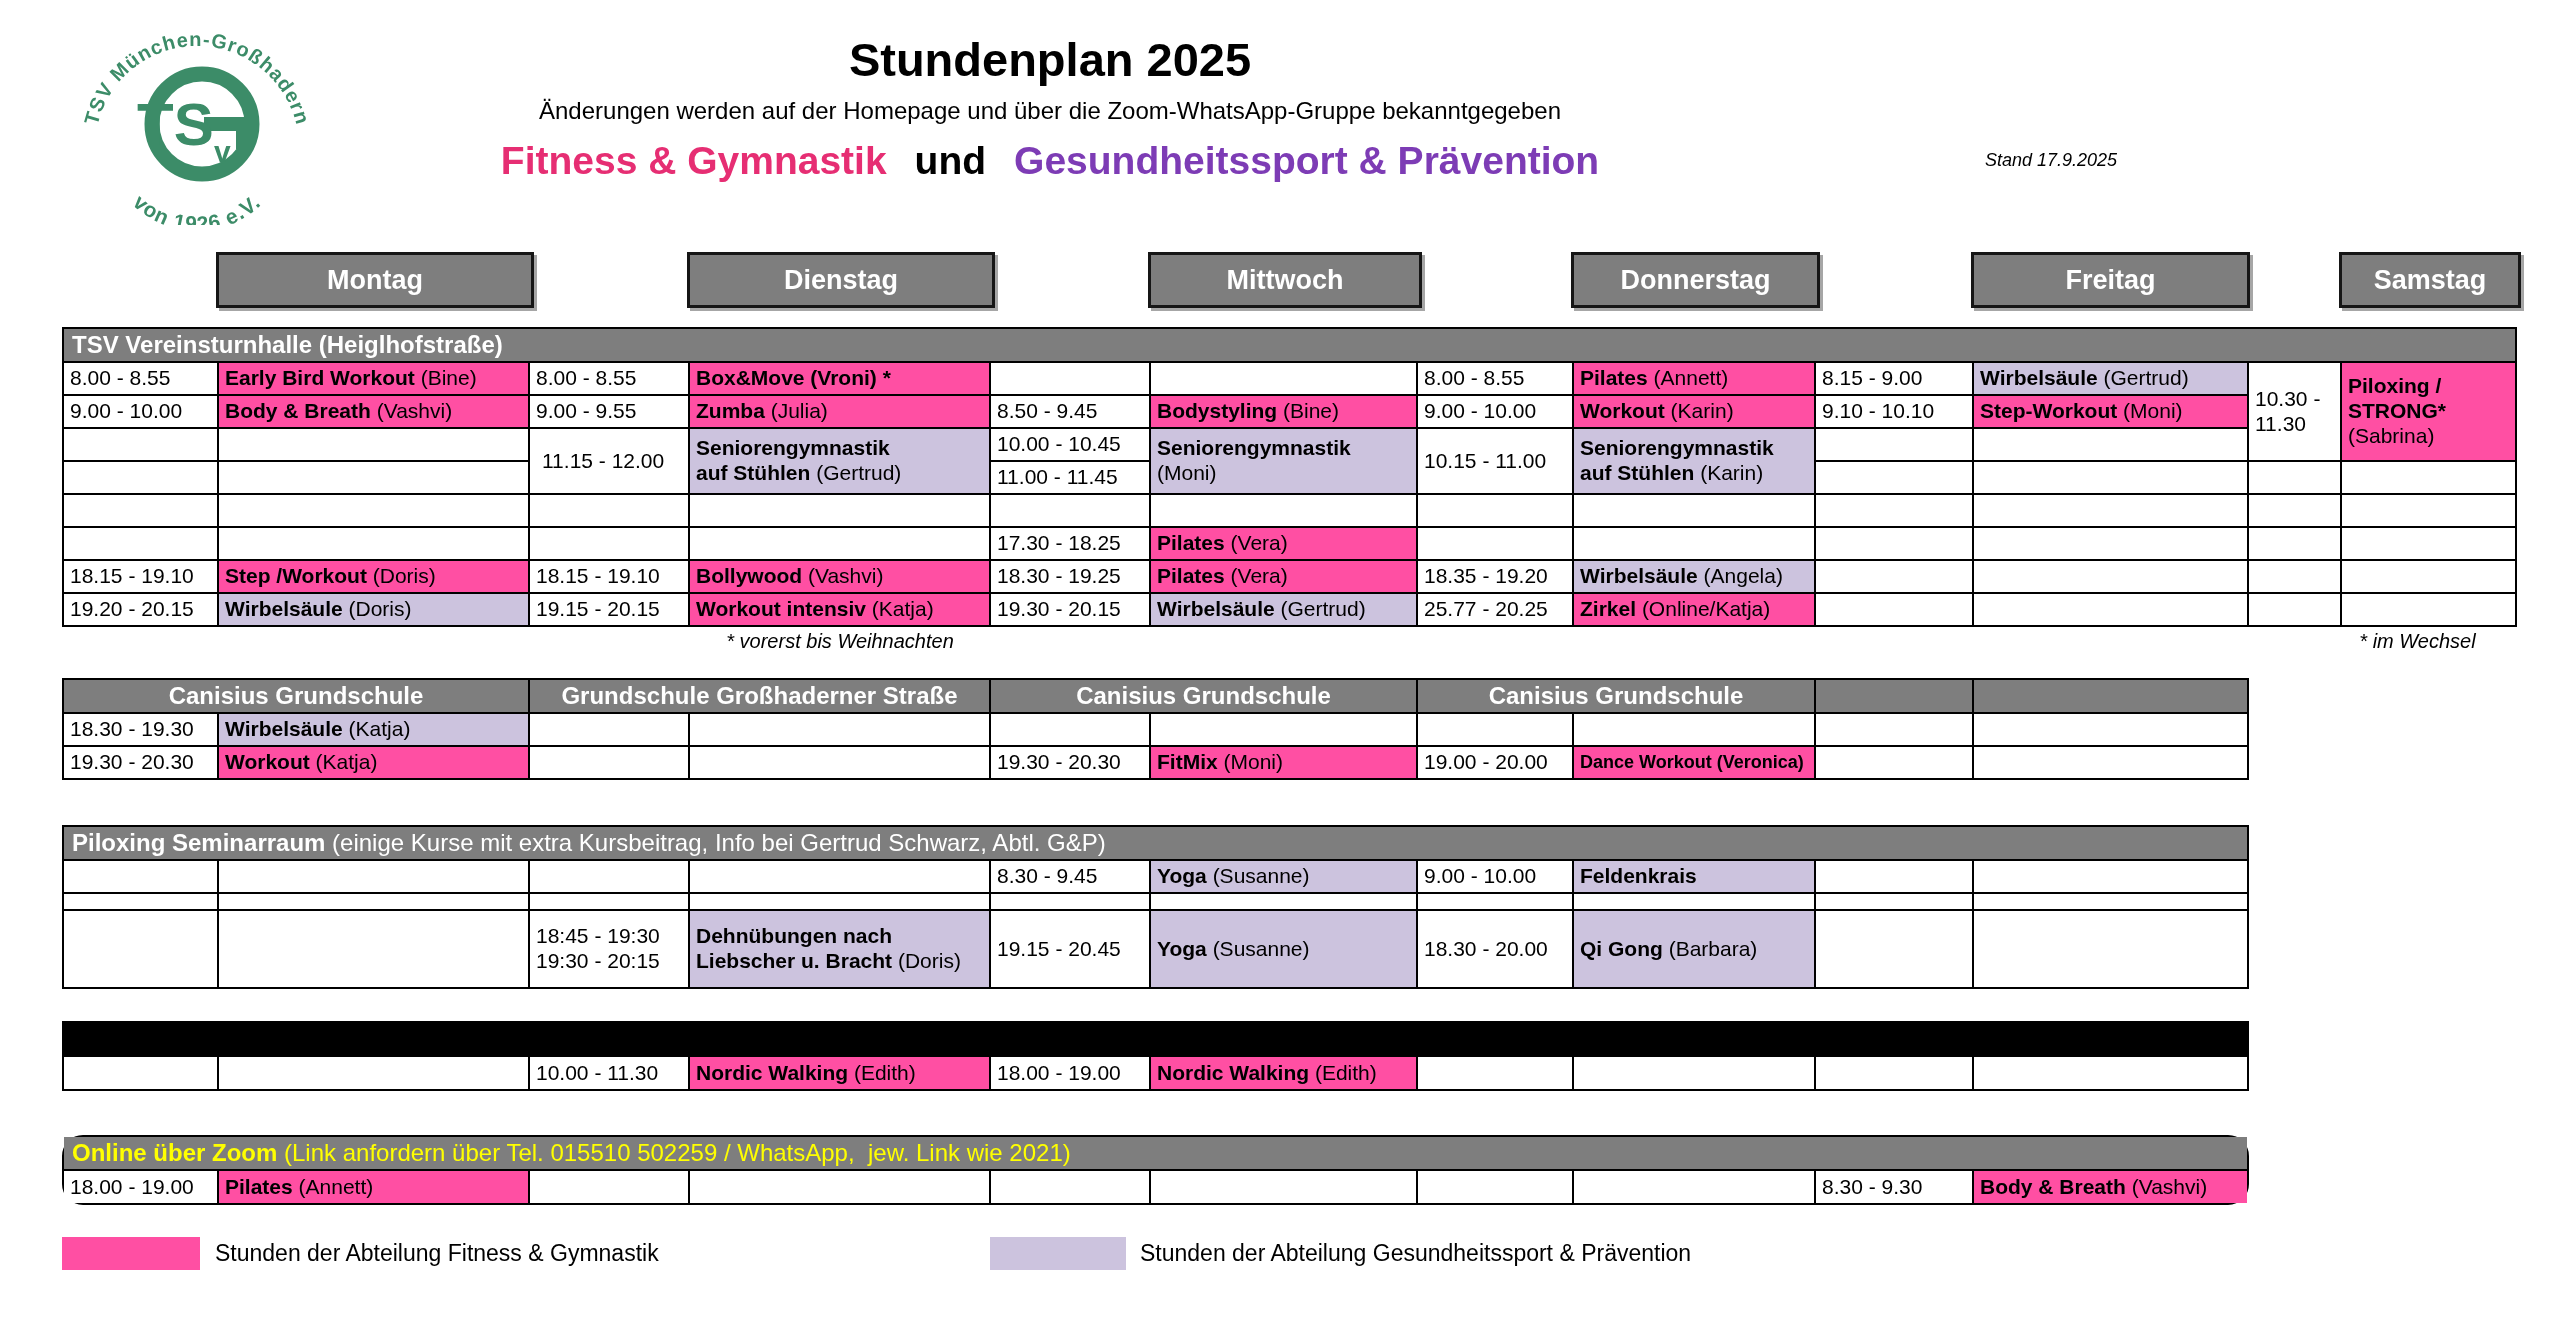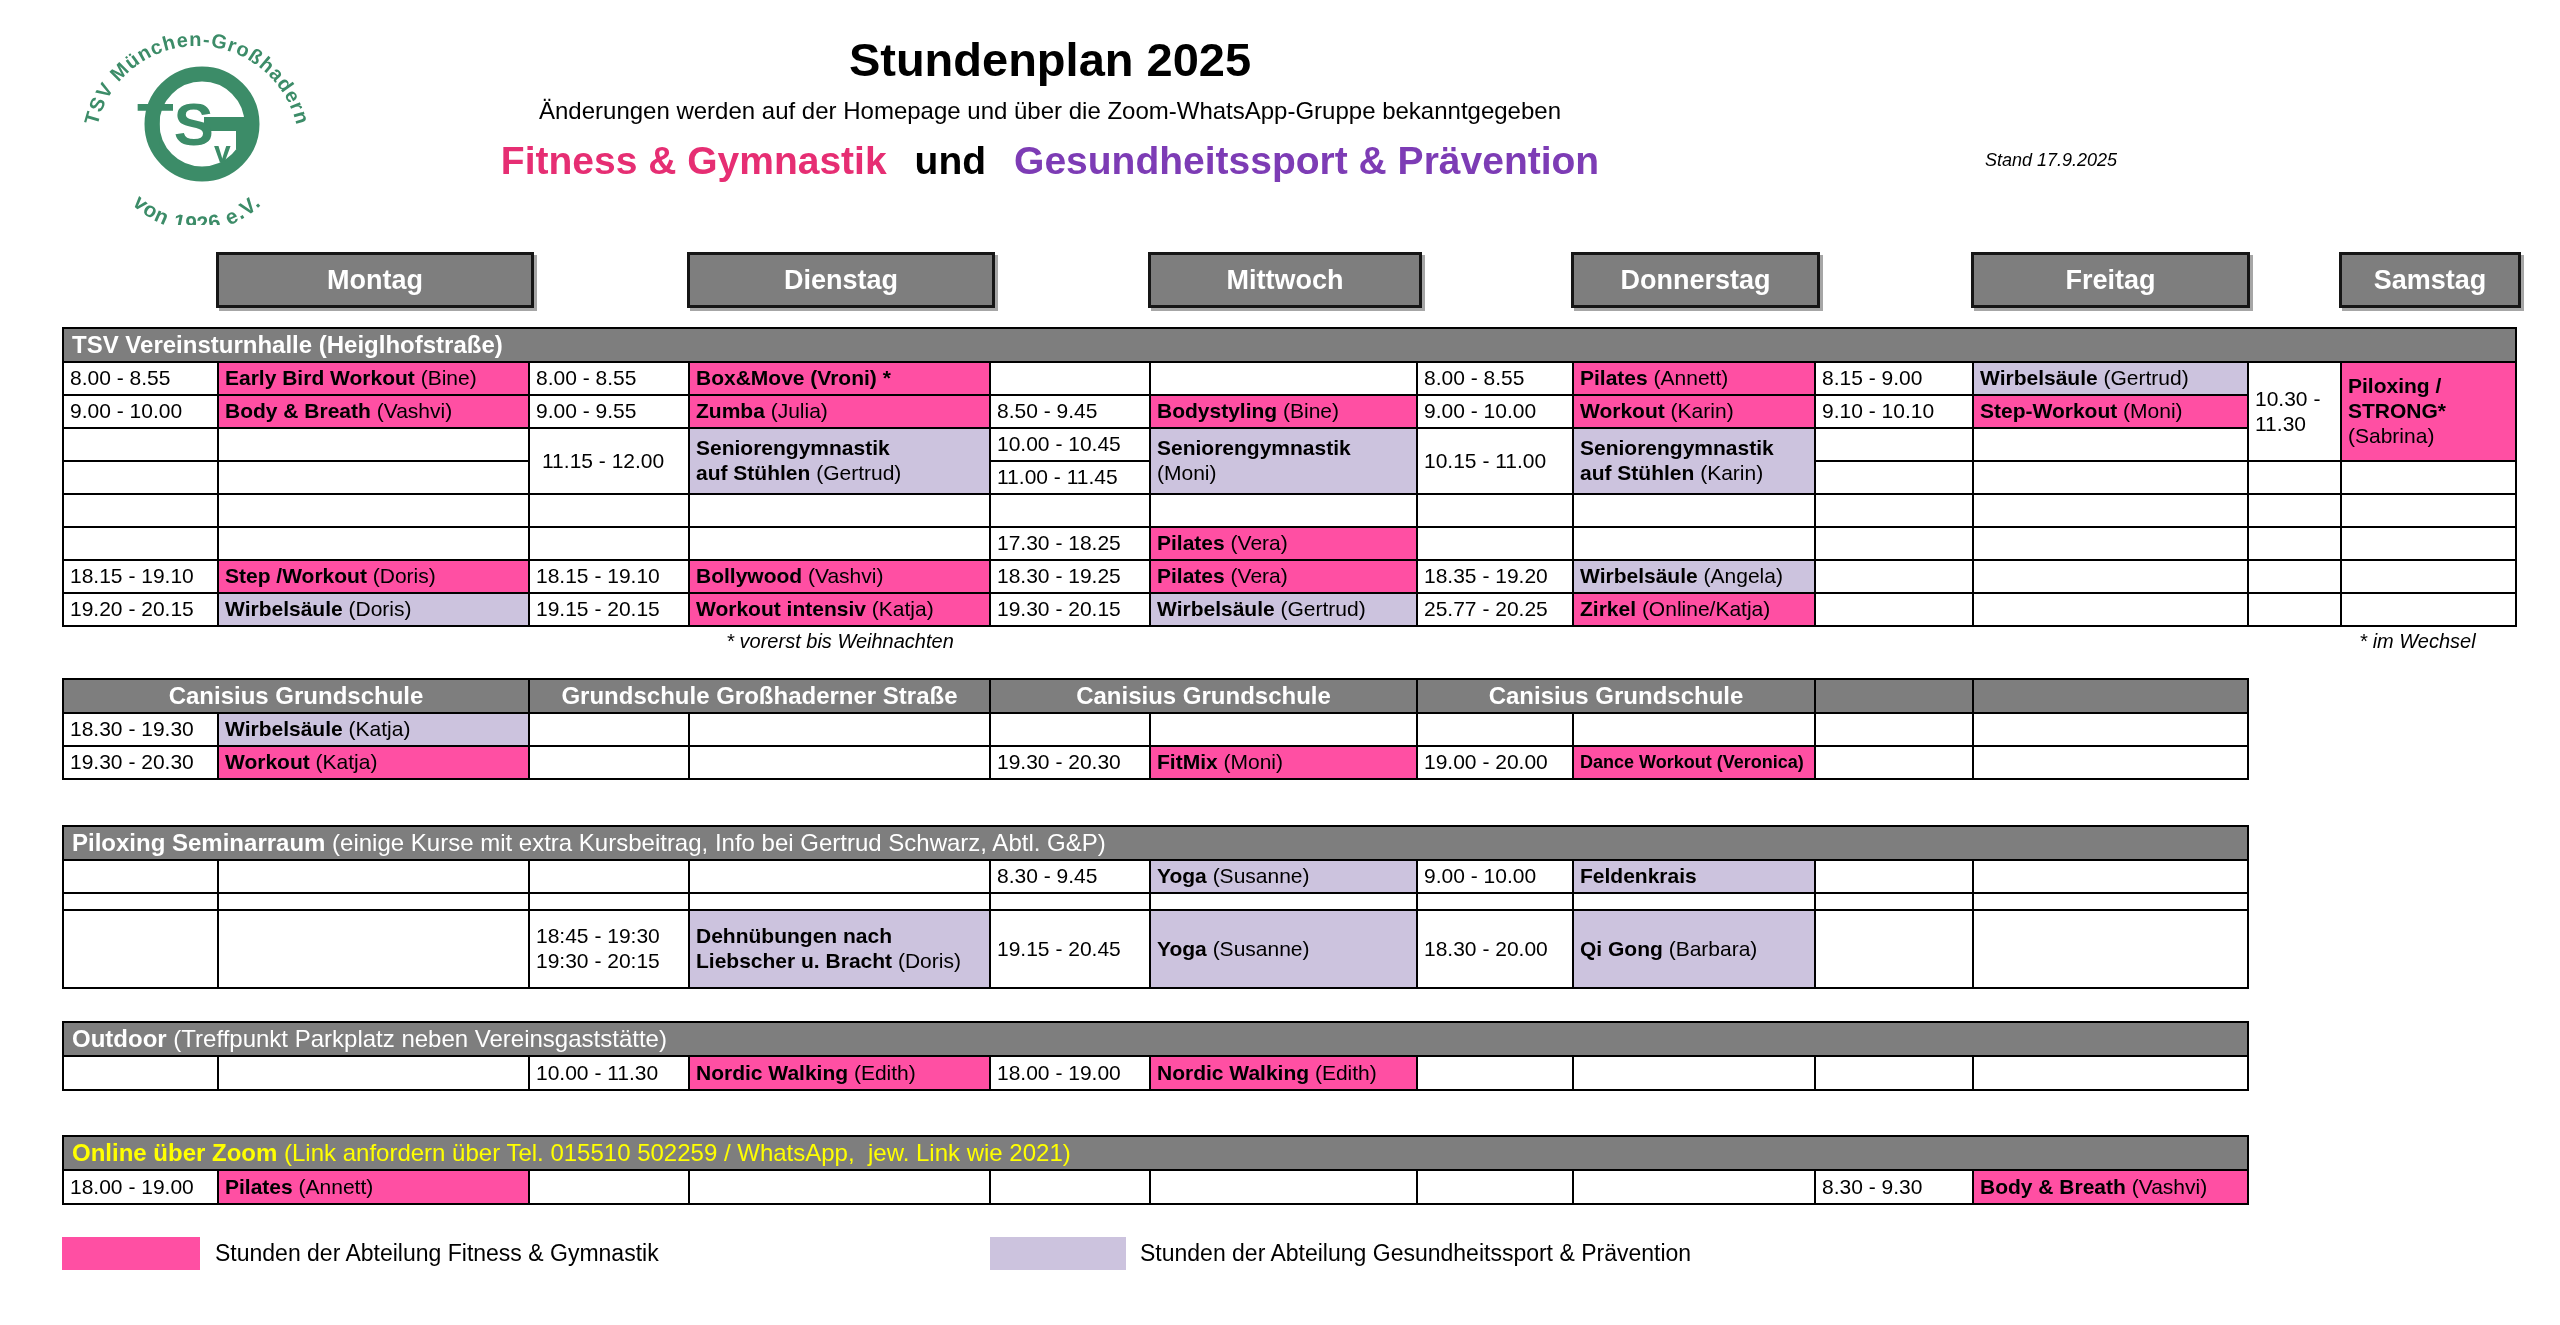--- a/index.html
+++ b/index.html
@@ -380,44 +380,40 @@
     <div class="cell" style="grid-area: 3 / 7;"></div>
     <div class="cell" style="grid-area: 3 / 8;"></div>
     <div class="cell" style="grid-area: 3 / 9;"></div>
     <div class="cell" style="grid-area: 3 / 10;"></div>
     <div class="cell" style="grid-area: 4 / 1;"></div>
     <div class="cell" style="grid-area: 4 / 2;"></div>
     <div class="cell" style="grid-area: 4 / 9;"></div>
     <div class="cell" style="grid-area: 4 / 10;"></div>
   </div>
 <div class="section sec3" style="grid-template-columns: 153px 309px 158px 299px 158px 265px 154px 240px 156px 273px; grid-template-rows: 32px 32px;">
-    <div class="bar" style="grid-area: 1 / 1 / auto / -1; color: rgb(255, 255, 255);">
-      <span class="b">Outdoor</span>
-      <span> (Treffpunkt Parkplatz neben Vereinsgaststätte)</span>
-    </div>
     <div class="cell" style="grid-area: 2 / 3 / span 1 / span 1;">
       <div class="ln"><span>10.00 - 11.30</span></div>
     </div>
     <div class="cell P" style="grid-area: 2 / 4 / span 1 / span 1;">
       <div class="ln"><span class="b">Nordic Walking </span><span>(Edith)</span></div>
     </div>
     <div class="cell" style="grid-area: 2 / 5 / span 1 / span 1;">
       <div class="ln"><span>18.00 - 19.00</span></div>
     </div>
     <div class="cell P" style="grid-area: 2 / 6 / span 1 / span 1;">
       <div class="ln"><span class="b">Nordic Walking </span><span>(Edith)</span></div>
     </div>
     <div class="cell" style="grid-area: 2 / 1;"></div>
     <div class="cell" style="grid-area: 2 / 2;"></div>
     <div class="cell" style="grid-area: 2 / 7;"></div>
     <div class="cell" style="grid-area: 2 / 8;"></div>
     <div class="cell" style="grid-area: 2 / 9;"></div>
     <div class="cell" style="grid-area: 2 / 10;"></div>
   </div>
-<div class="section sec4" style="grid-template-columns: 153px 309px 158px 299px 158px 265px 154px 240px 156px 273px; grid-template-rows: 32px 32px;">
+<div class="section sec4" style="grid-template-columns: 153px 309px 158px 299px 158px 265px 154px 240px 156px 273px; grid-template-rows: 32px 32px; border-radius: 21px;">
     <div class="bar" style="grid-area: 1 / 1 / auto / -1; color: rgb(255, 255, 0);">
       <span class="b">Online über Zoom</span>
       <span> (Link anfordern über Tel. 015510 502259 / WhatsApp,  jew. Link wie 2021)</span>
     </div>
     <div class="cell" style="grid-area: 2 / 1 / span 1 / span 1;">
       <div class="ln"><span>18.00 - 19.00</span></div>
     </div>
     <div class="cell P" style="grid-area: 2 / 2 / span 1 / span 1;">
       <div class="ln"><span class="b">Pilates </span><span>(Annett)</span></div>
     </div>

